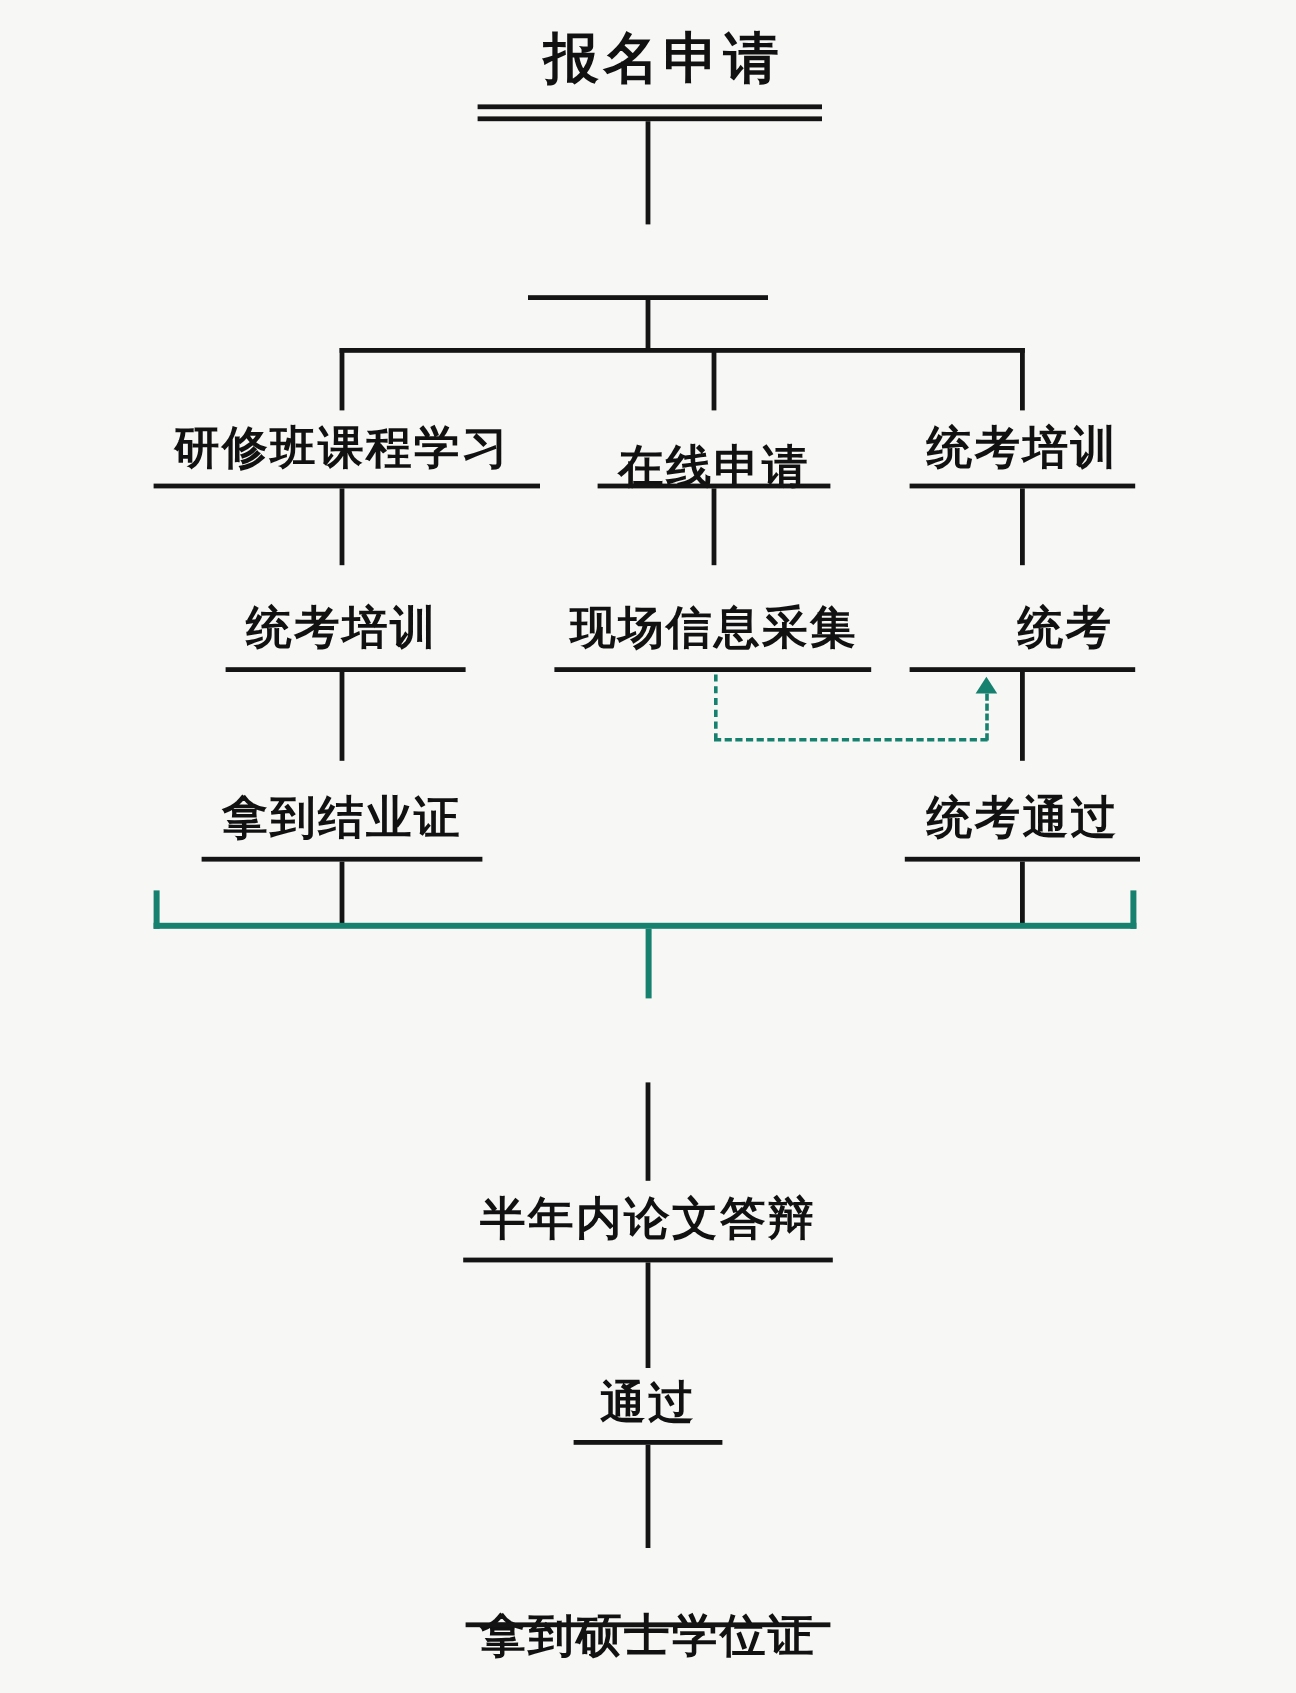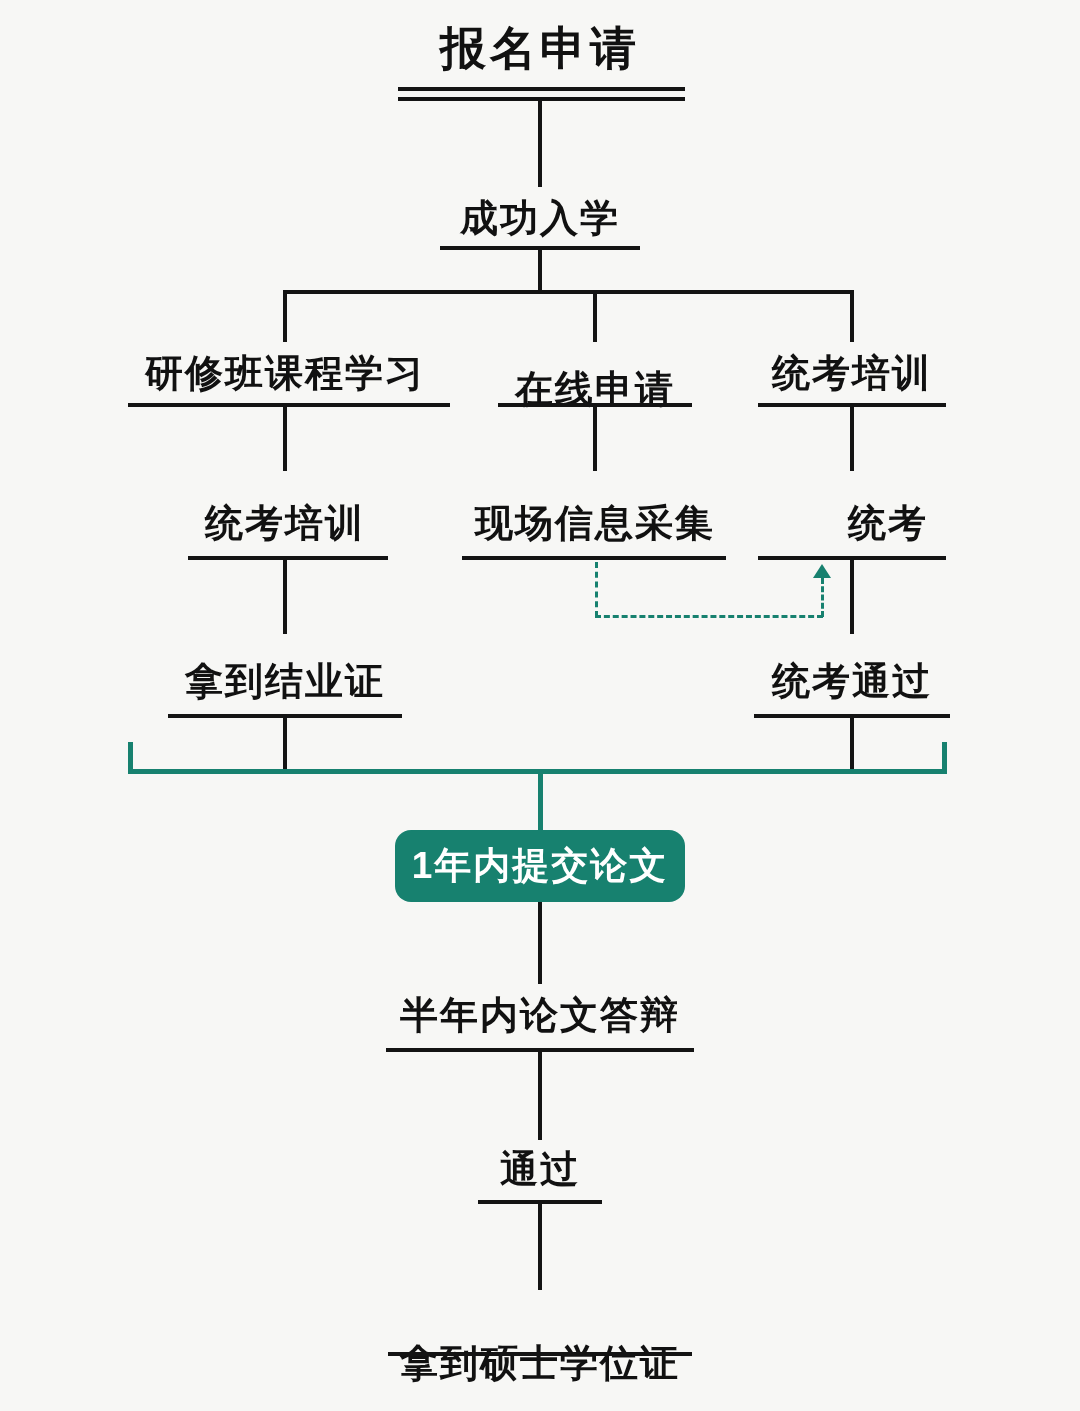--- a/index.html
+++ b/index.html
@@ -1,39 +1,38 @@
 <!DOCTYPE html>
 <html style="--accent: #17816f; --line: #141414; --bg: #f7f7f5;"><head>
 <meta charset="utf-8">
 <style>
   :root { --accent:#17816f; --line:#141414; --bg:#f7f7f5; }
   * { box-sizing: border-box; }
   body { margin:0; background:var(--bg); font-family:"Liberation Sans", sans-serif; }
   .canvas { position:relative; width:1080px; height:1411px; background:var(--bg); overflow:hidden; }
-  .title { position:absolute; transform:translateX(-50%); font-weight:700; font-size:46px; color:#111; letter-spacing:4px; white-space:nowrap; }
+  .title { position:absolute; transform:translateX(-50%); font-weight:700; font-size:46px; color:#111; letter-spacing:4px; white-space:nowrap;margin-left:13px; }
   .node { position:absolute; transform:translateX(-50%); font-weight:700; font-size:38px; color:#111; white-space:nowrap; letter-spacing:2px; }
   .hline, .vline { position:absolute; background:var(--line); }
   .teal { background:var(--accent) !important; }
   .dash-h { position:absolute; border-top:3px dashed var(--accent); }
   .dash-v { position:absolute; border-left:3px dashed var(--accent); }
   .arrow-up { position:absolute; width:0; height:0; border-left:9px solid transparent; border-right:9px solid transparent; border-bottom:14px solid var(--accent); }
   .pill { position:absolute; display:flex; align-items:center; justify-content:center; background:var(--accent); color:#fff; border-radius:16px; font-weight:700; font-size:37px; letter-spacing:2px; white-space:nowrap; }
 </style>
 </head>
 <body>
 
 <div class="canvas">
 
   <div class="title" style="left:540px; top:18px;">报名申请</div>
   <div class="hline" style="left:398px; top:87px; width:287px; height:4px;"></div>
   <div class="hline" style="left:398px; top:97px; width:287px; height:4px;"></div>
 
   <div class="vline" style="left:538px; top:101px; width:4px; height:86px;"></div>
 
-  <div class="node" style="left:540px; top:193px;">成功入学</div>
   <div class="hline" style="left:440px; top:246px; width:200px; height:4px;"></div>
   <div class="vline" style="left:538px; top:250px; width:4px; height:42px;"></div>
 
   <div class="hline" style="left:283px; top:290px; width:571px; height:4px;"></div>
   <div class="vline" style="left:283px; top:290px; width:4px; height:52px;"></div>
   <div class="vline" style="left:593px; top:290px; width:4px; height:52px;"></div>
   <div class="vline" style="left:850px; top:290px; width:4px; height:52px;"></div>
 
   <div class="node" style="left:285px; top:348px;">研修班课程学习</div>
   <div class="hline" style="left:128px; top:403px; width:322px; height:4px;"></div>
@@ -67,21 +66,20 @@
   <div class="hline" style="left:754px; top:714px; width:196px; height:4px;"></div>
 
   <div class="vline" style="left:283px; top:718px; width:4px; height:54px;"></div>
   <div class="vline" style="left:850px; top:718px; width:4px; height:54px;"></div>
 
   <div class="vline teal" style="left:128px; top:742px; width:5px; height:32px;"></div>
   <div class="vline teal" style="left:942px; top:742px; width:5px; height:32px;"></div>
   <div class="hline teal" style="left:128px; top:769px; width:819px; height:5px;"></div>
   <div class="vline teal" style="left:538px; top:774px; width:5px; height:58px;"></div>
 
-  <div class="pill" style="left:395px; top:830px; width:290px; height:72px;">1年内提交论文</div>
 
   <div class="vline" style="left:538px; top:902px; width:4px; height:82px;"></div>
 
   <div class="node" style="left:540px; top:990px;">半年内论文答辩</div>
   <div class="hline" style="left:386px; top:1048px; width:308px; height:4px;"></div>
 
   <div class="vline" style="left:538px; top:1052px; width:4px; height:88px;"></div>
 
   <div class="node" style="left:540px; top:1144px;">通过</div>
   <div class="hline" style="left:478px; top:1200px; width:124px; height:4px;"></div>

